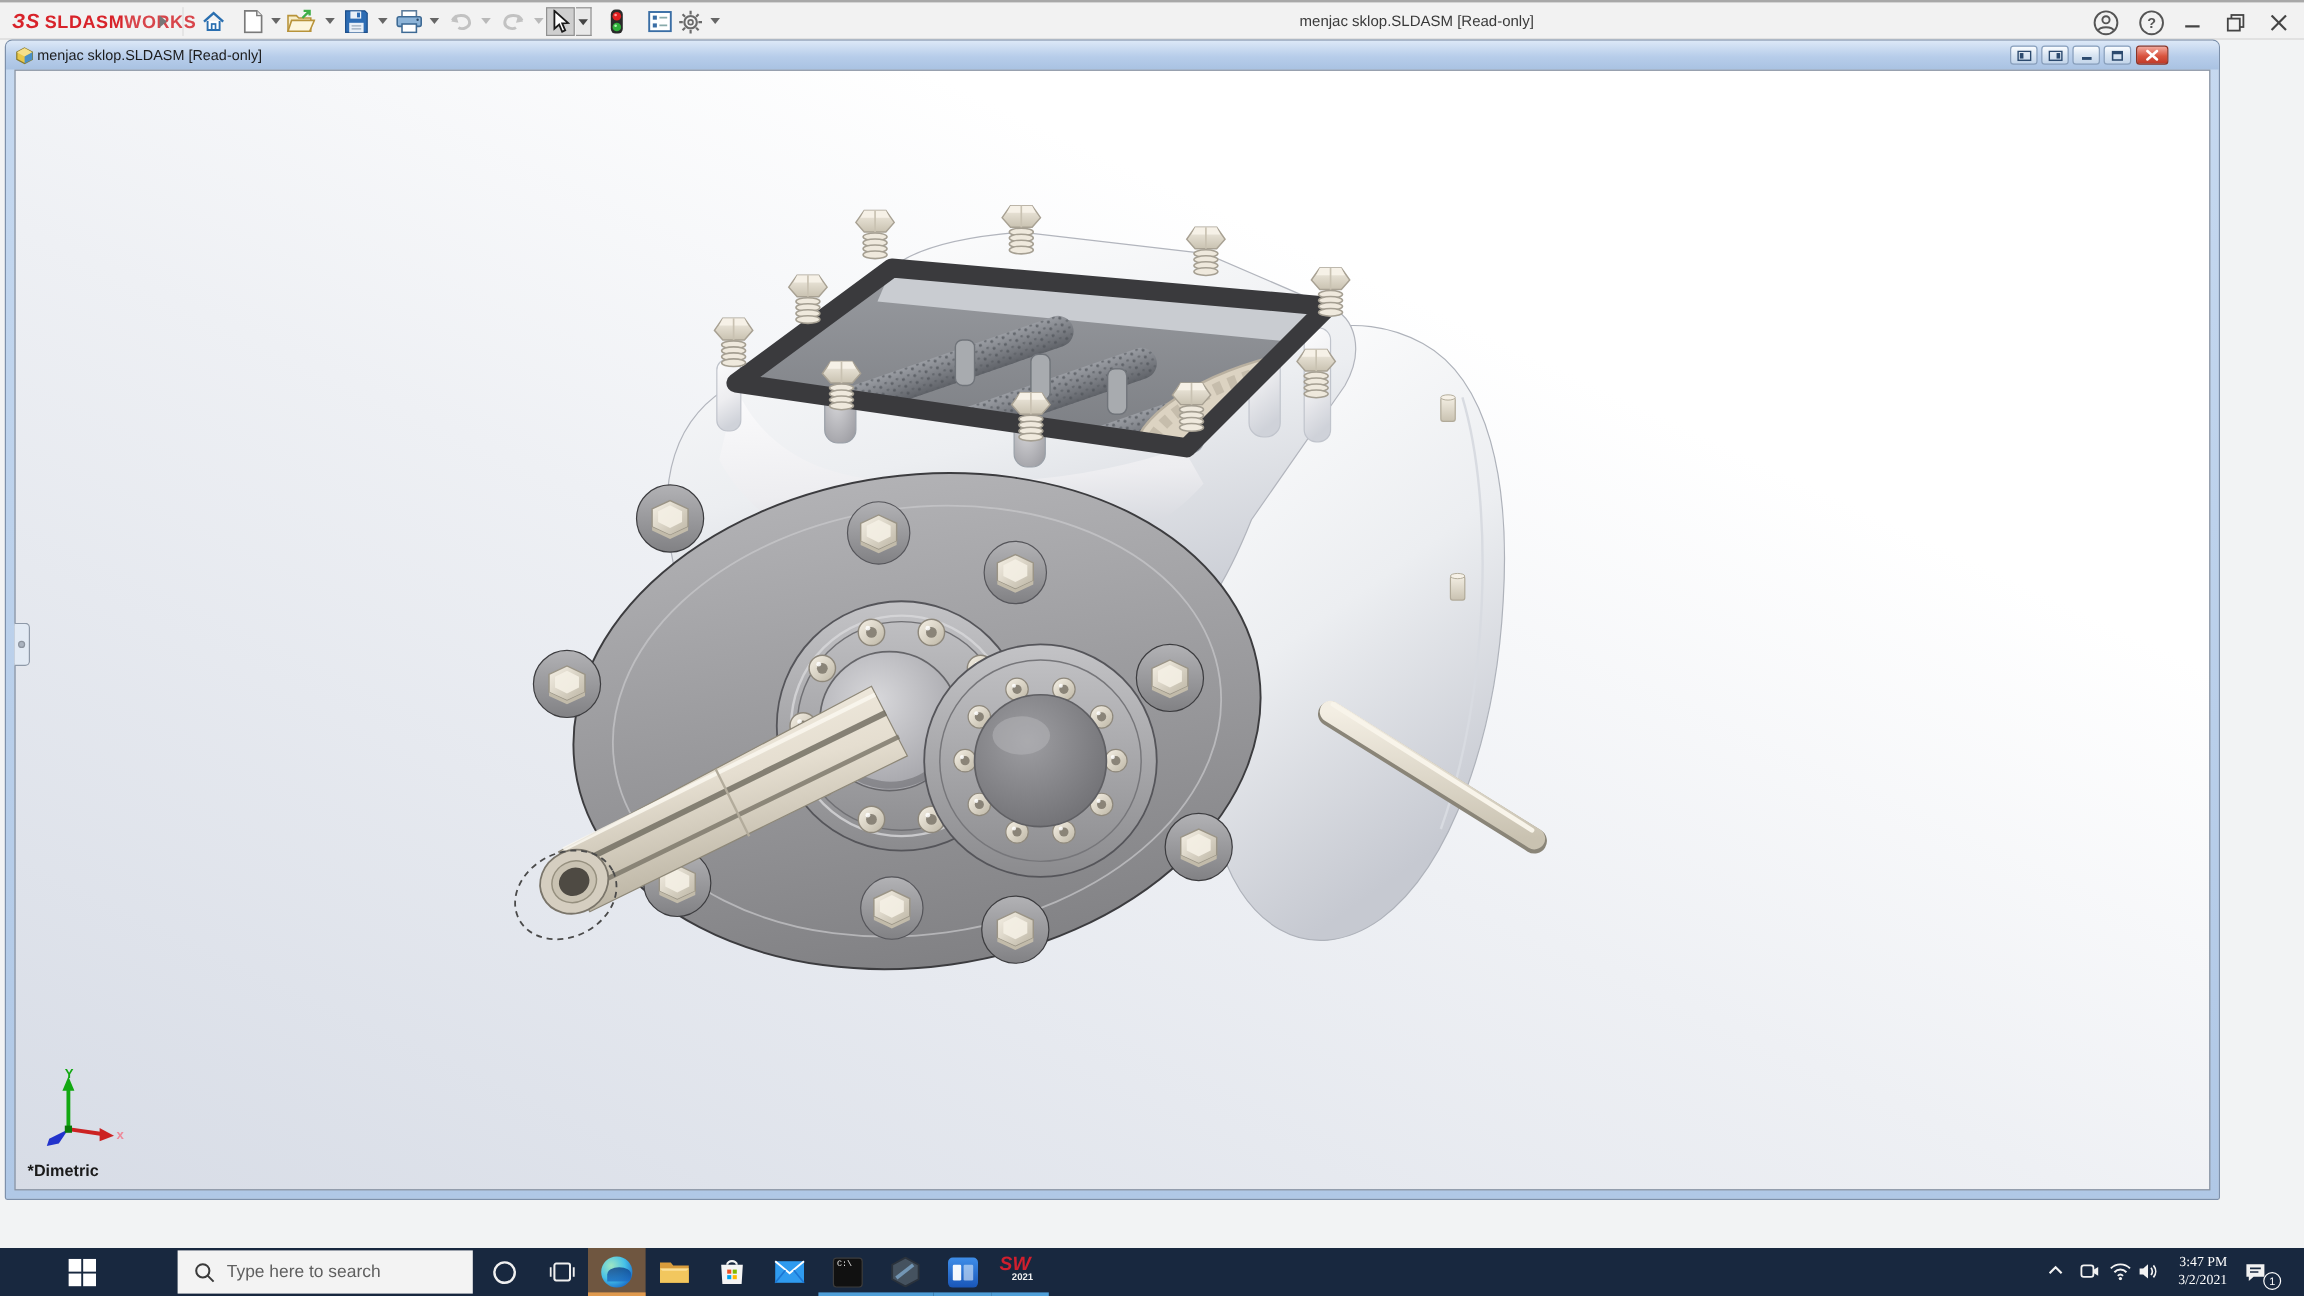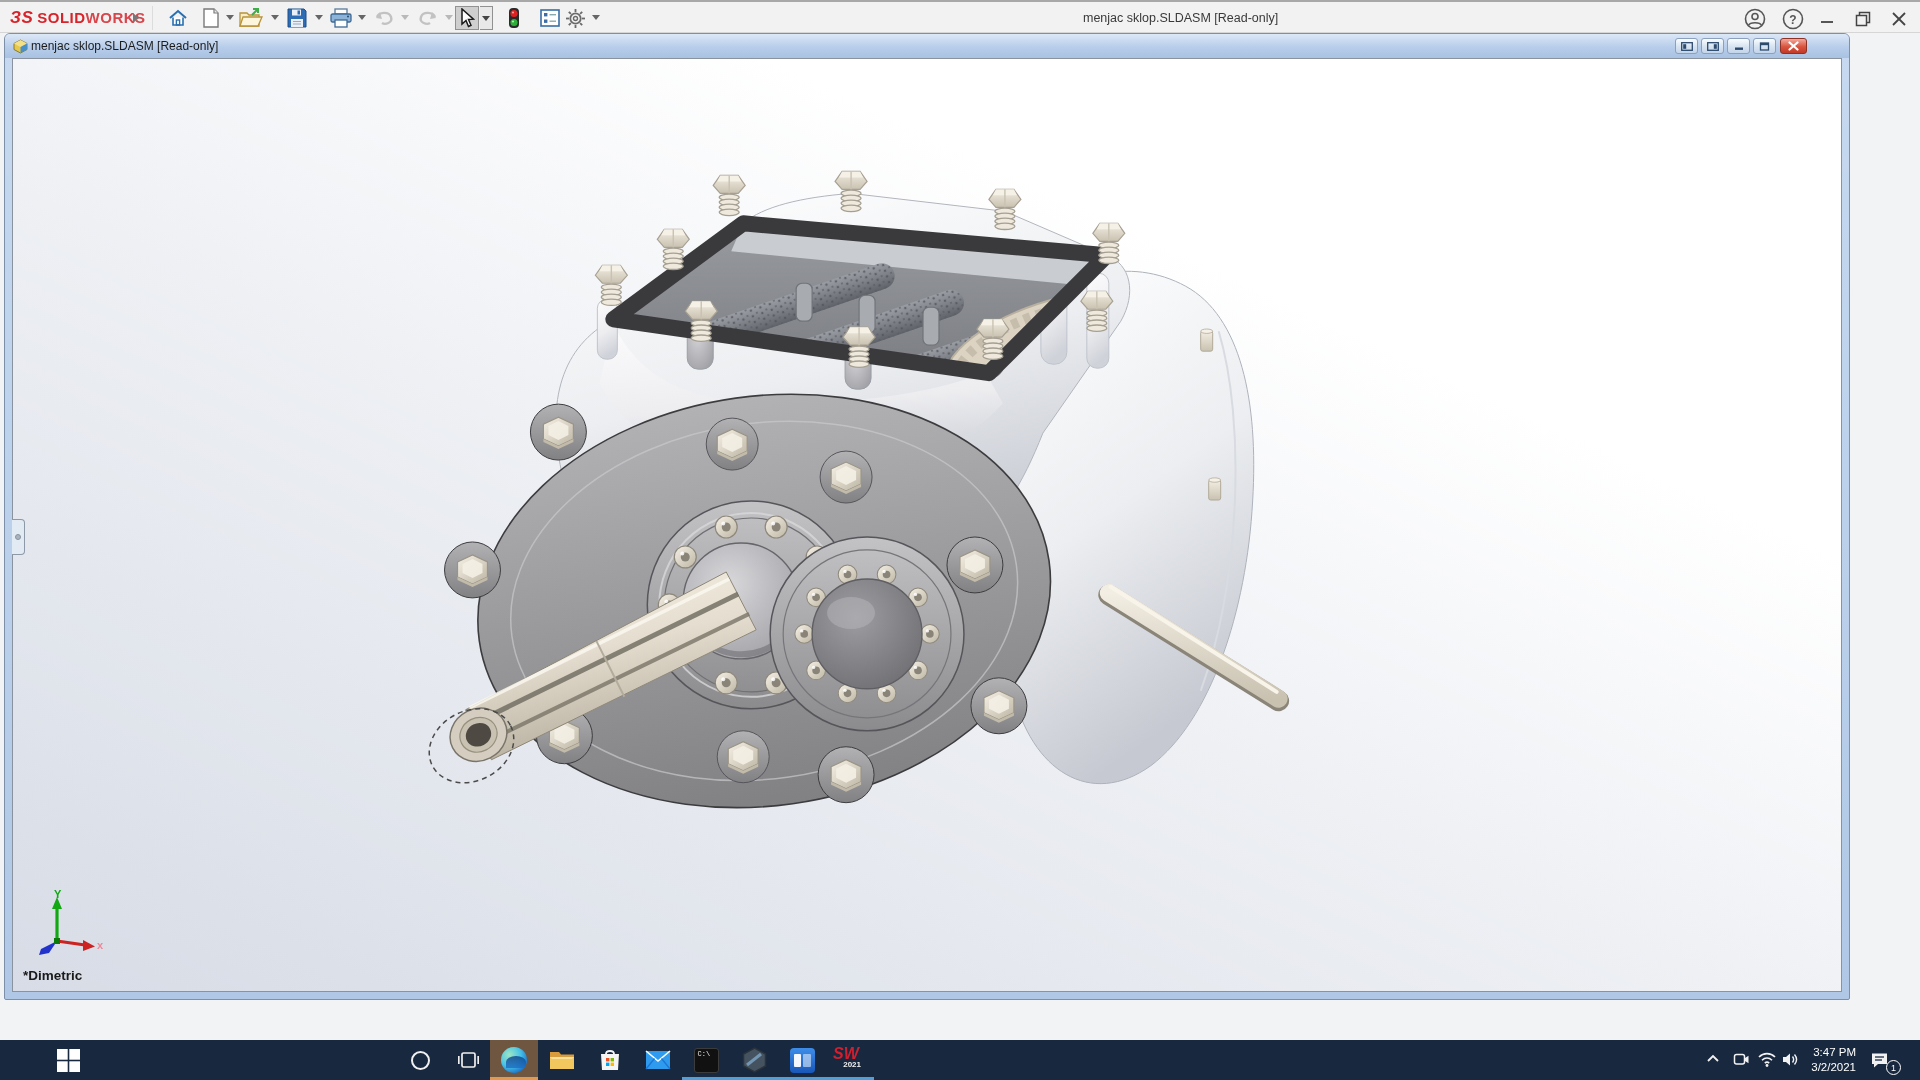--- a/index.html
+++ b/index.html
@@ -62,35 +62,35 @@
   #taskbar { position:absolute; left:0; top:1040px; width:1920px; height:40px; background:#18283f; }
   .tk { position:absolute; top:0; height:40px; display:flex; align-items:center; justify-content:center; }
   #tk-search { position:absolute; left:148px; top:2px; width:246px; height:36px;
     background:#f3f3f3; display:flex; align-items:center; }
   #tk-search span { margin-left:10px; font-size:14.5px; color:#5f5f5f; white-space:nowrap; }
   .tcell { position:absolute; top:0; width:48px; height:40px; display:flex;
     align-items:center; justify-content:center; }
   .uline { position:absolute; top:37px; width:48px; height:3px; }
   .tray-ic { position:absolute; top:12px; color:#f2f2f2; }
   #tk-clock { position:absolute; left:1800px; top:5px; width:56px; text-align:right;
-    color:#fff; font-size:11.5px; line-height:15px; white-space:nowrap; }
+    color:#fff; font-size:11.5px; line-height:15px; white-space:nowrap;font-family:Liberation Serif, serif; }
   #tk-badge { position:absolute; left:1886px; top:20px; width:15px; height:15px; border-radius:50%;
     background:#18283f; border:1.5px solid #fff; color:#fff; font-size:9px;
     display:flex; align-items:center; justify-content:center; }
   .cmdtxt { position:absolute; left:3px; top:1px; color:#efefef; font-size:7px;
     font-family:"Liberation Mono", monospace; }
   .swtxt { color:#d01f2e; font-weight:bold; font-style:italic; font-size:16px; line-height:16px; }
   .swyear { position:absolute; right:6px; bottom:6px; color:#f0f0f0; font-size:8px; font-weight:bold;text-align:center; }
 </style>
 </head>
 <body>
 
 <div id="titlebar">
   <div class="brand">
-    <span class="ds">ЗS</span><span class="b">SOLID</span><span class="l">WORKS</span>
+    <span class="ds">ЗS</span><span class="b">SLDASM</span><span class="l">WORKS</span>
   </div>
   <div class="brand-caret"></div>
   <div class="tb-sep"></div>
 
   <div class="tbtn" style="left:166px">
     <svg width="20" height="20" viewBox="0 0 20 20">
       <path d="M2,10 L10,3 L18,10" fill="none" stroke="#2a6fb0" stroke-width="2"></path>
       <path d="M5,9.5 V17 H15 V9.5" fill="#fff" stroke="#2a6fb0" stroke-width="1.6"></path>
       <rect x="8.4" y="12" width="3.2" height="5" fill="none" stroke="#2a6fb0" stroke-width="1.4"></rect>
     </svg>
@@ -561,20 +561,27 @@
 <div id="taskbar">
   <div class="tk" style="left:40px;width:56px">
     <svg width="23" height="23" viewBox="0 0 23 23">
       <rect x="0" y="0" width="10.7" height="10.7" fill="#fff"></rect>
       <rect x="12.3" y="0" width="10.7" height="10.7" fill="#fff"></rect>
       <rect x="0" y="12.3" width="10.7" height="10.7" fill="#fff"></rect>
       <rect x="12.3" y="12.3" width="10.7" height="10.7" fill="#fff"></rect>
     </svg>
   </div>
 
+  <div id="tk-search">
+    <svg style="margin-left:14px" width="17" height="17" viewBox="0 0 17 17">
+      <circle cx="7" cy="7" r="5.5" fill="none" stroke="#3a3a3a" stroke-width="1.7"></circle>
+      <line x1="11" y1="11" x2="16" y2="16" stroke="#3a3a3a" stroke-width="1.7"></line>
+    </svg>
+    <span>Type here to search</span>
+  </div>
 
   <div class="tk" style="left:398px;width:44px">
     <div style="width:19px;height:19px;border:2.5px solid #f0f0f0;border-radius:50%"></div>
   </div>
 
   <div class="tk" style="left:446px;width:44px">
     <svg width="21" height="18" viewBox="0 0 21 18">
       <rect x="4" y="2" width="13" height="14" rx="1.5" fill="none" stroke="#f0f0f0" stroke-width="1.7"></rect>
       <line x1="0.8" y1="5" x2="0.8" y2="13" stroke="#f0f0f0" stroke-width="1.7"></line>
       <line x1="20.2" y1="5" x2="20.2" y2="13" stroke="#f0f0f0" stroke-width="1.7"></line>

